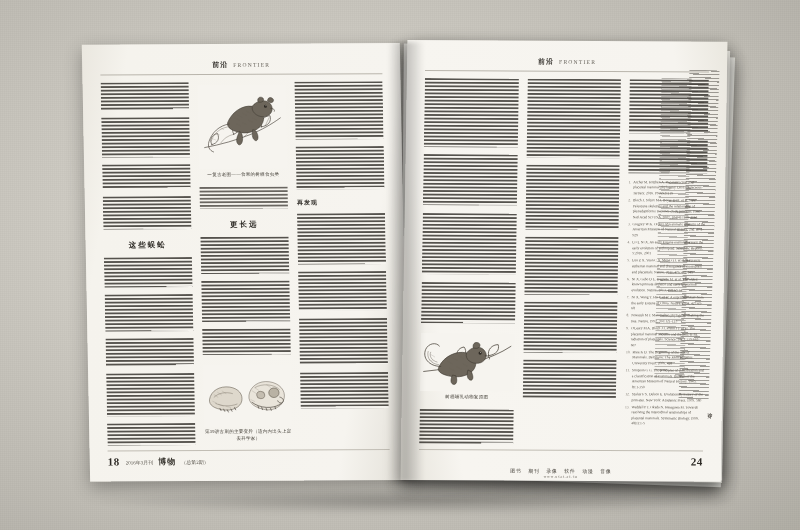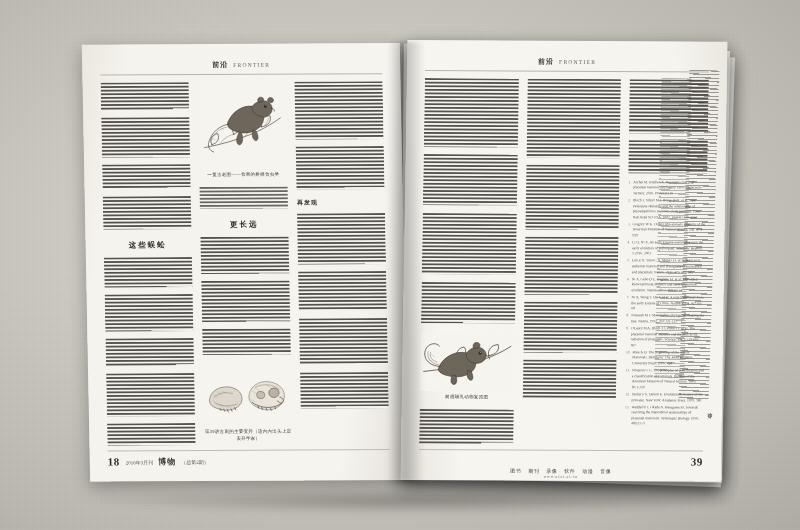--- a/index.html
+++ b/index.html
@@ -595,21 +595,21 @@
                 </div>
                 <div class="ref-item">
                   <span class="ref-num">13.</span>
                   <span class="ref-txt">Waddell P J, Okada N, Hasegawa M. Towards resolving the interordinal relationships of placental mammals. Systematic Biology, 1999, 48(1):1-5</span>
                 </div>
               </div>
           </div>
         </div>
 
         <div class="page-footer right">
-          <span class="folio">39</span>
+          <span class="folio">24</span>
         </div>
 
         <div class="bottom-words" id="bottom-words">
             <span>图书</span>
             <span>期刊</span>
             <span>录像</span>
             <span>软件</span>
             <span>动漫</span>
             <span>音像</span>
           </div>

